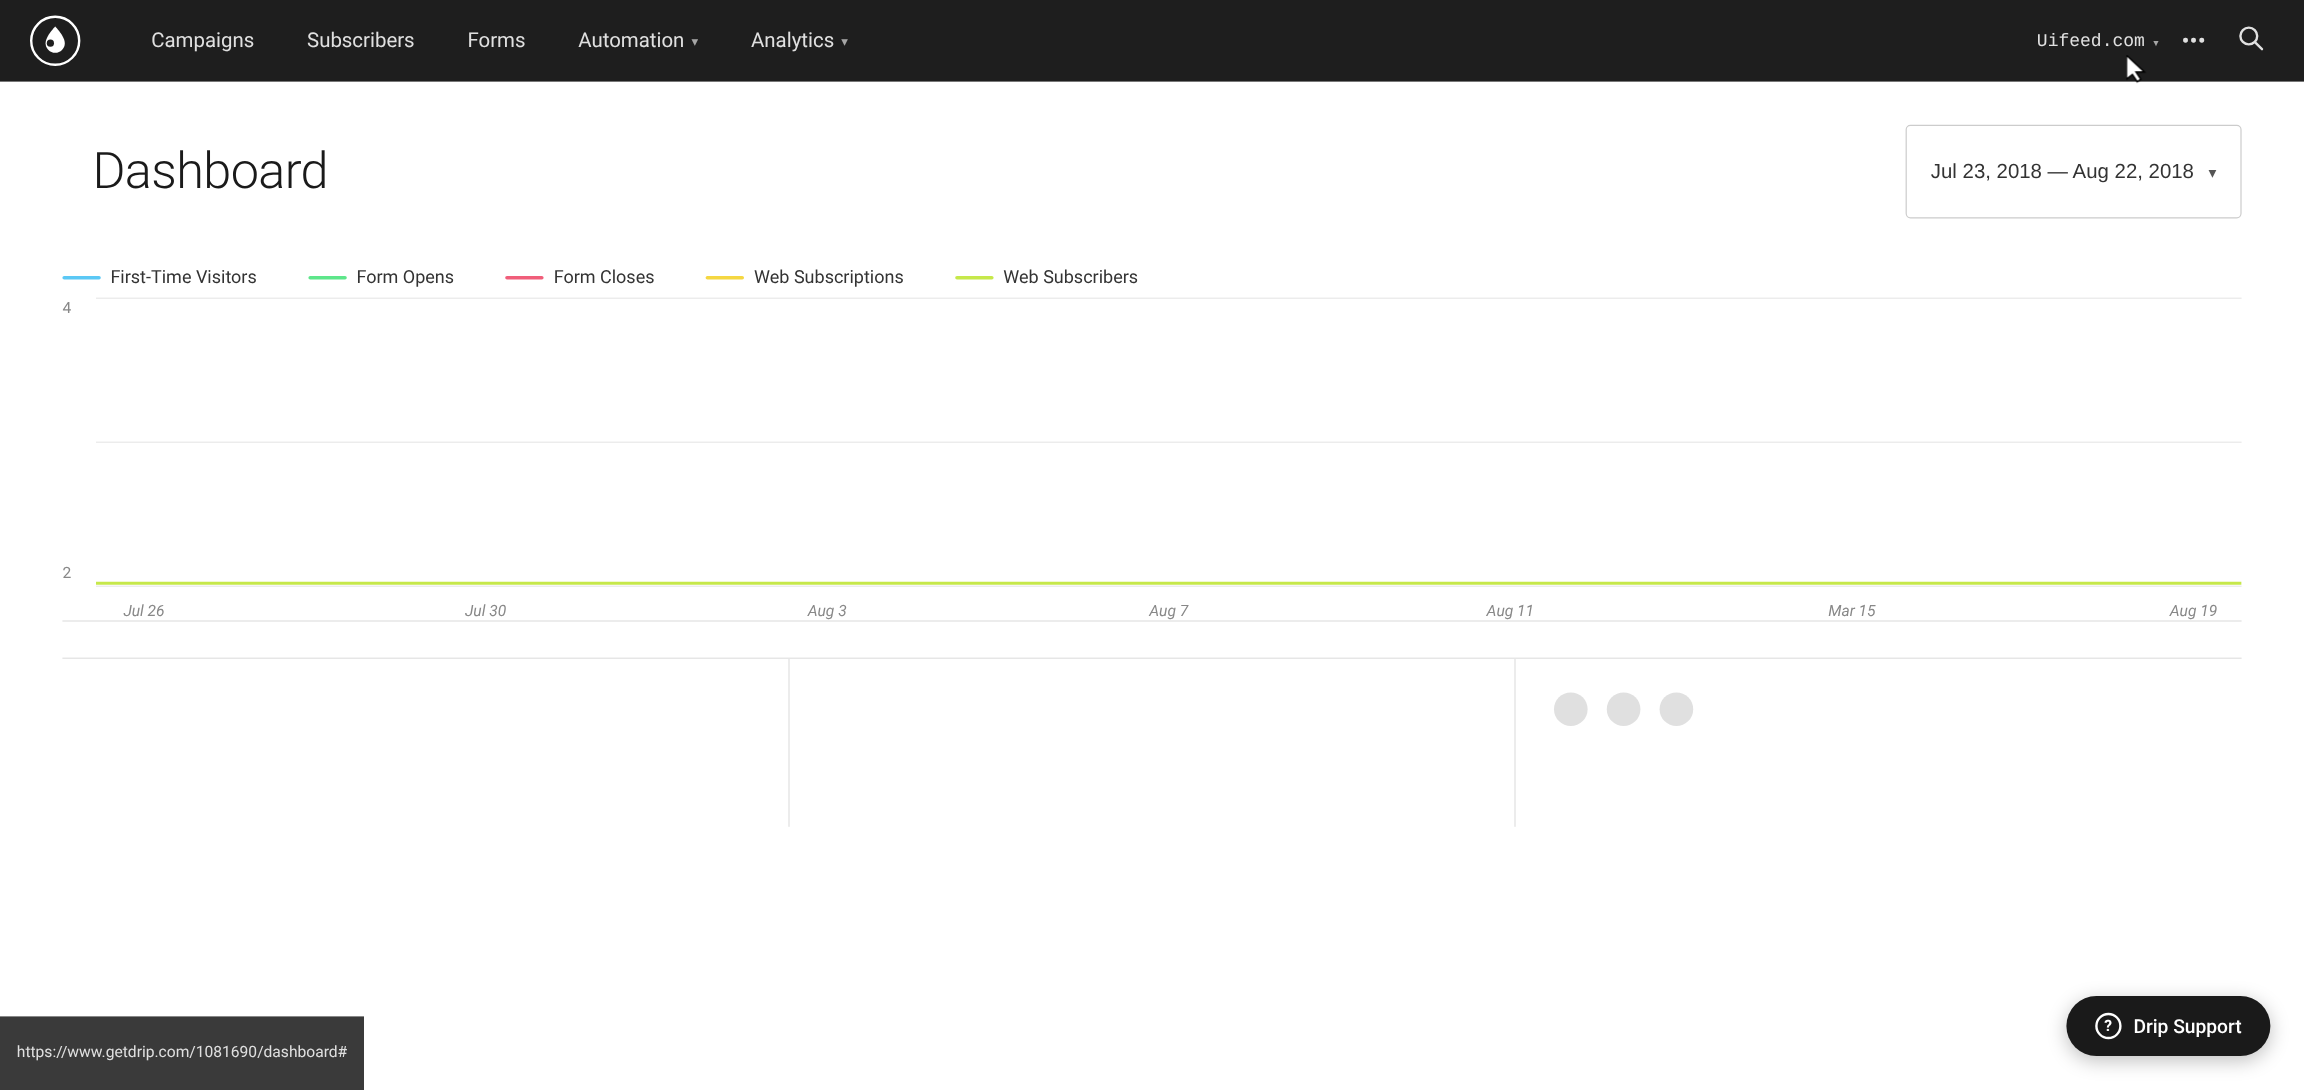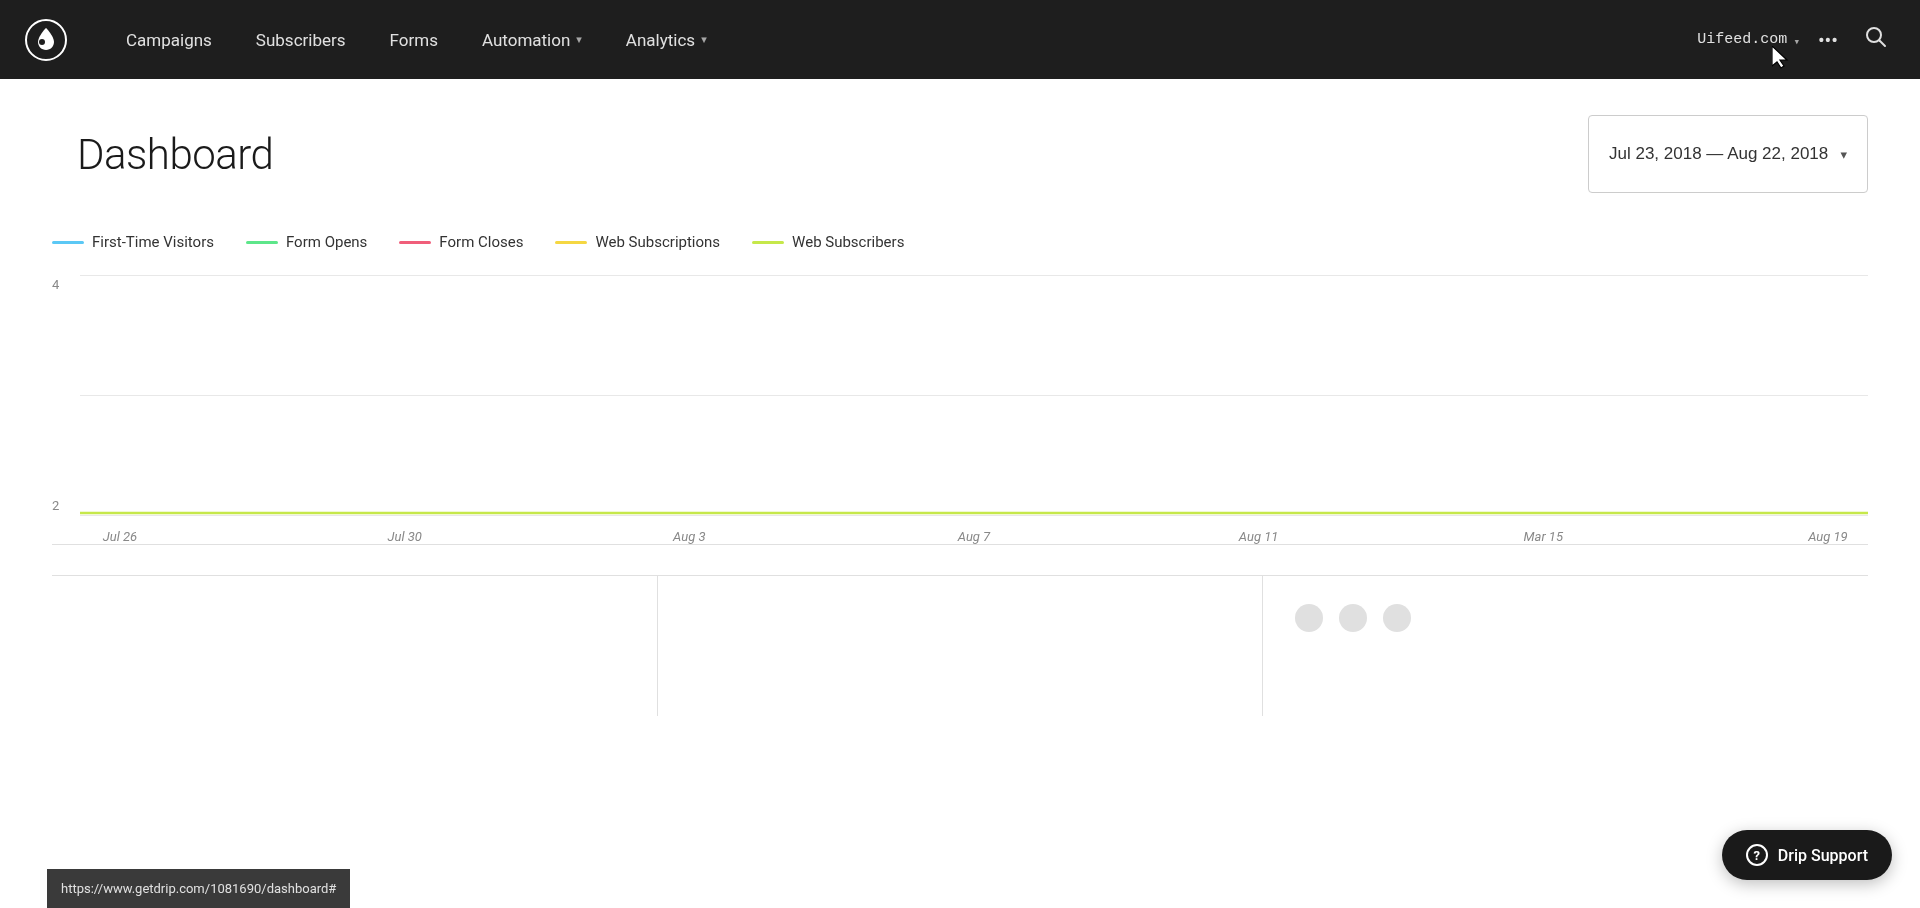--- a/index.html
+++ b/index.html
@@ -8,21 +8,21 @@
       background: #fff;
       color: #1a1a1a;
       width: 1920px;
       min-height: 908px;
       overflow-x: hidden;
     }
 
     
     nav {
       background: #1e1e1e;
-      height: 79px;
+      height: 68px;
       display: flex;
       align-items: center;
       padding: 0 24px;
       position: relative;
     }
     .nav-logo {
       width: 44px;
       height: 44px;
       margin-right: 36px;
       flex-shrink: 0;
@@ -110,22 +110,22 @@
       cursor: pointer;
       min-width: 280px;
       justify-content: space-between;
     }
     .date-range-btn .arrow { font-size: 13px; color: #555; }
 
     
     .chart-legend {
       display: flex;
       align-items: center;
-      gap: 32px;
-      margin-bottom: 24px;
+      gap: 43px;
+      margin-bottom: 8px;
       flex-wrap: wrap;
     }
     .legend-item {
       display: flex;
       align-items: center;
       gap: 8px;
       font-size: 15px;
       color: #333;
     }
     .legend-line {
@@ -209,24 +209,23 @@
     }
 
     
     .status-bar {
       position: fixed;
       bottom: 0;
       left: 0;
       background: #3a3a3a;
       color: #e0e0e0;
       font-size: 13px;
-      padding: 12px 14px;
+      padding: 23px 14px;
       max-width: 480px;
       z-index: 999;
-      margin-left: 47px;
     }
 
     
     .cursor-indicator {
       position: fixed;
       top: 46px;
       right: 128px;
       width: 20px;
       height: 20px;
       pointer-events: none;

